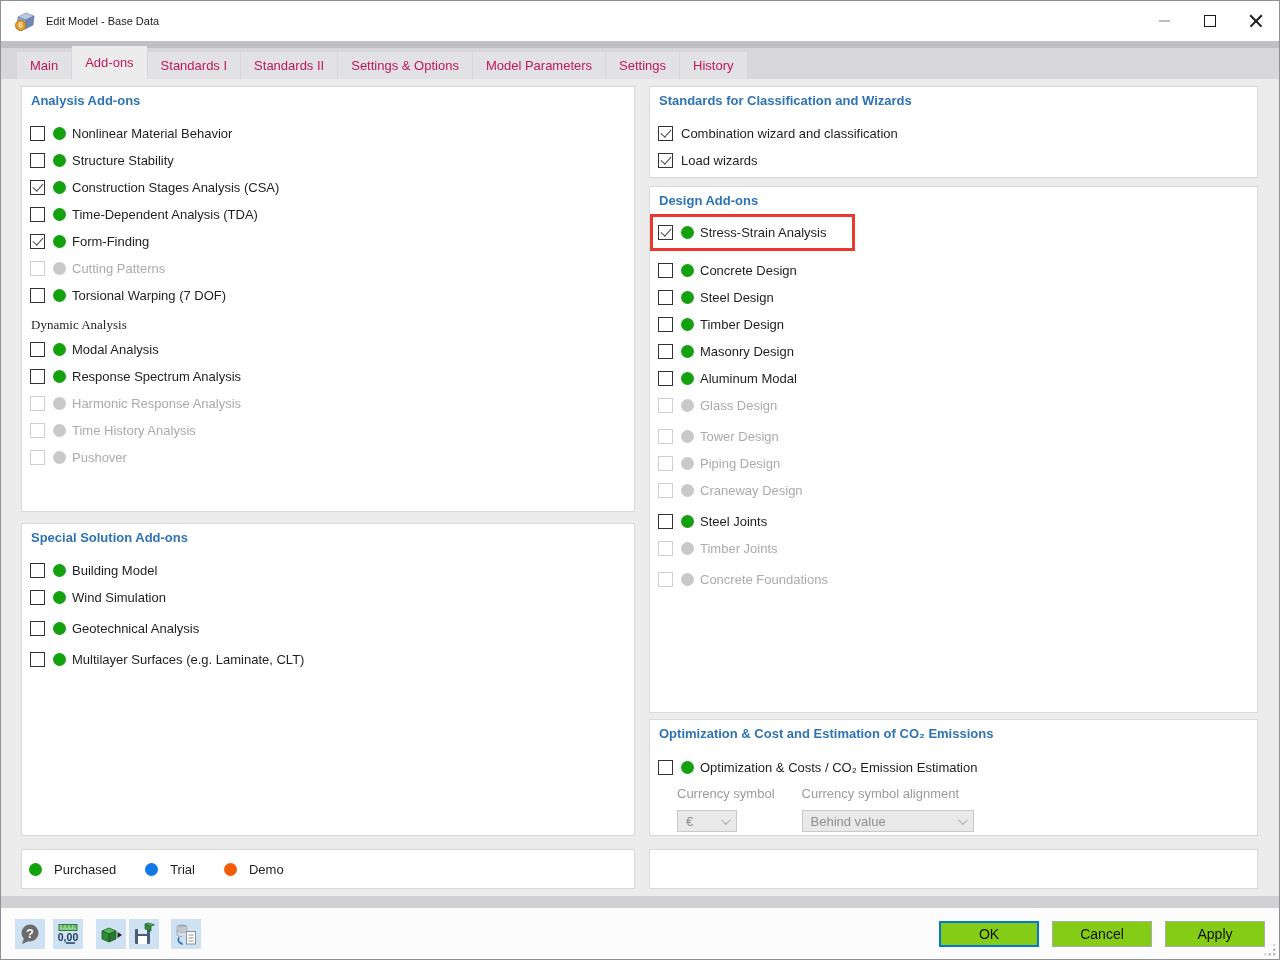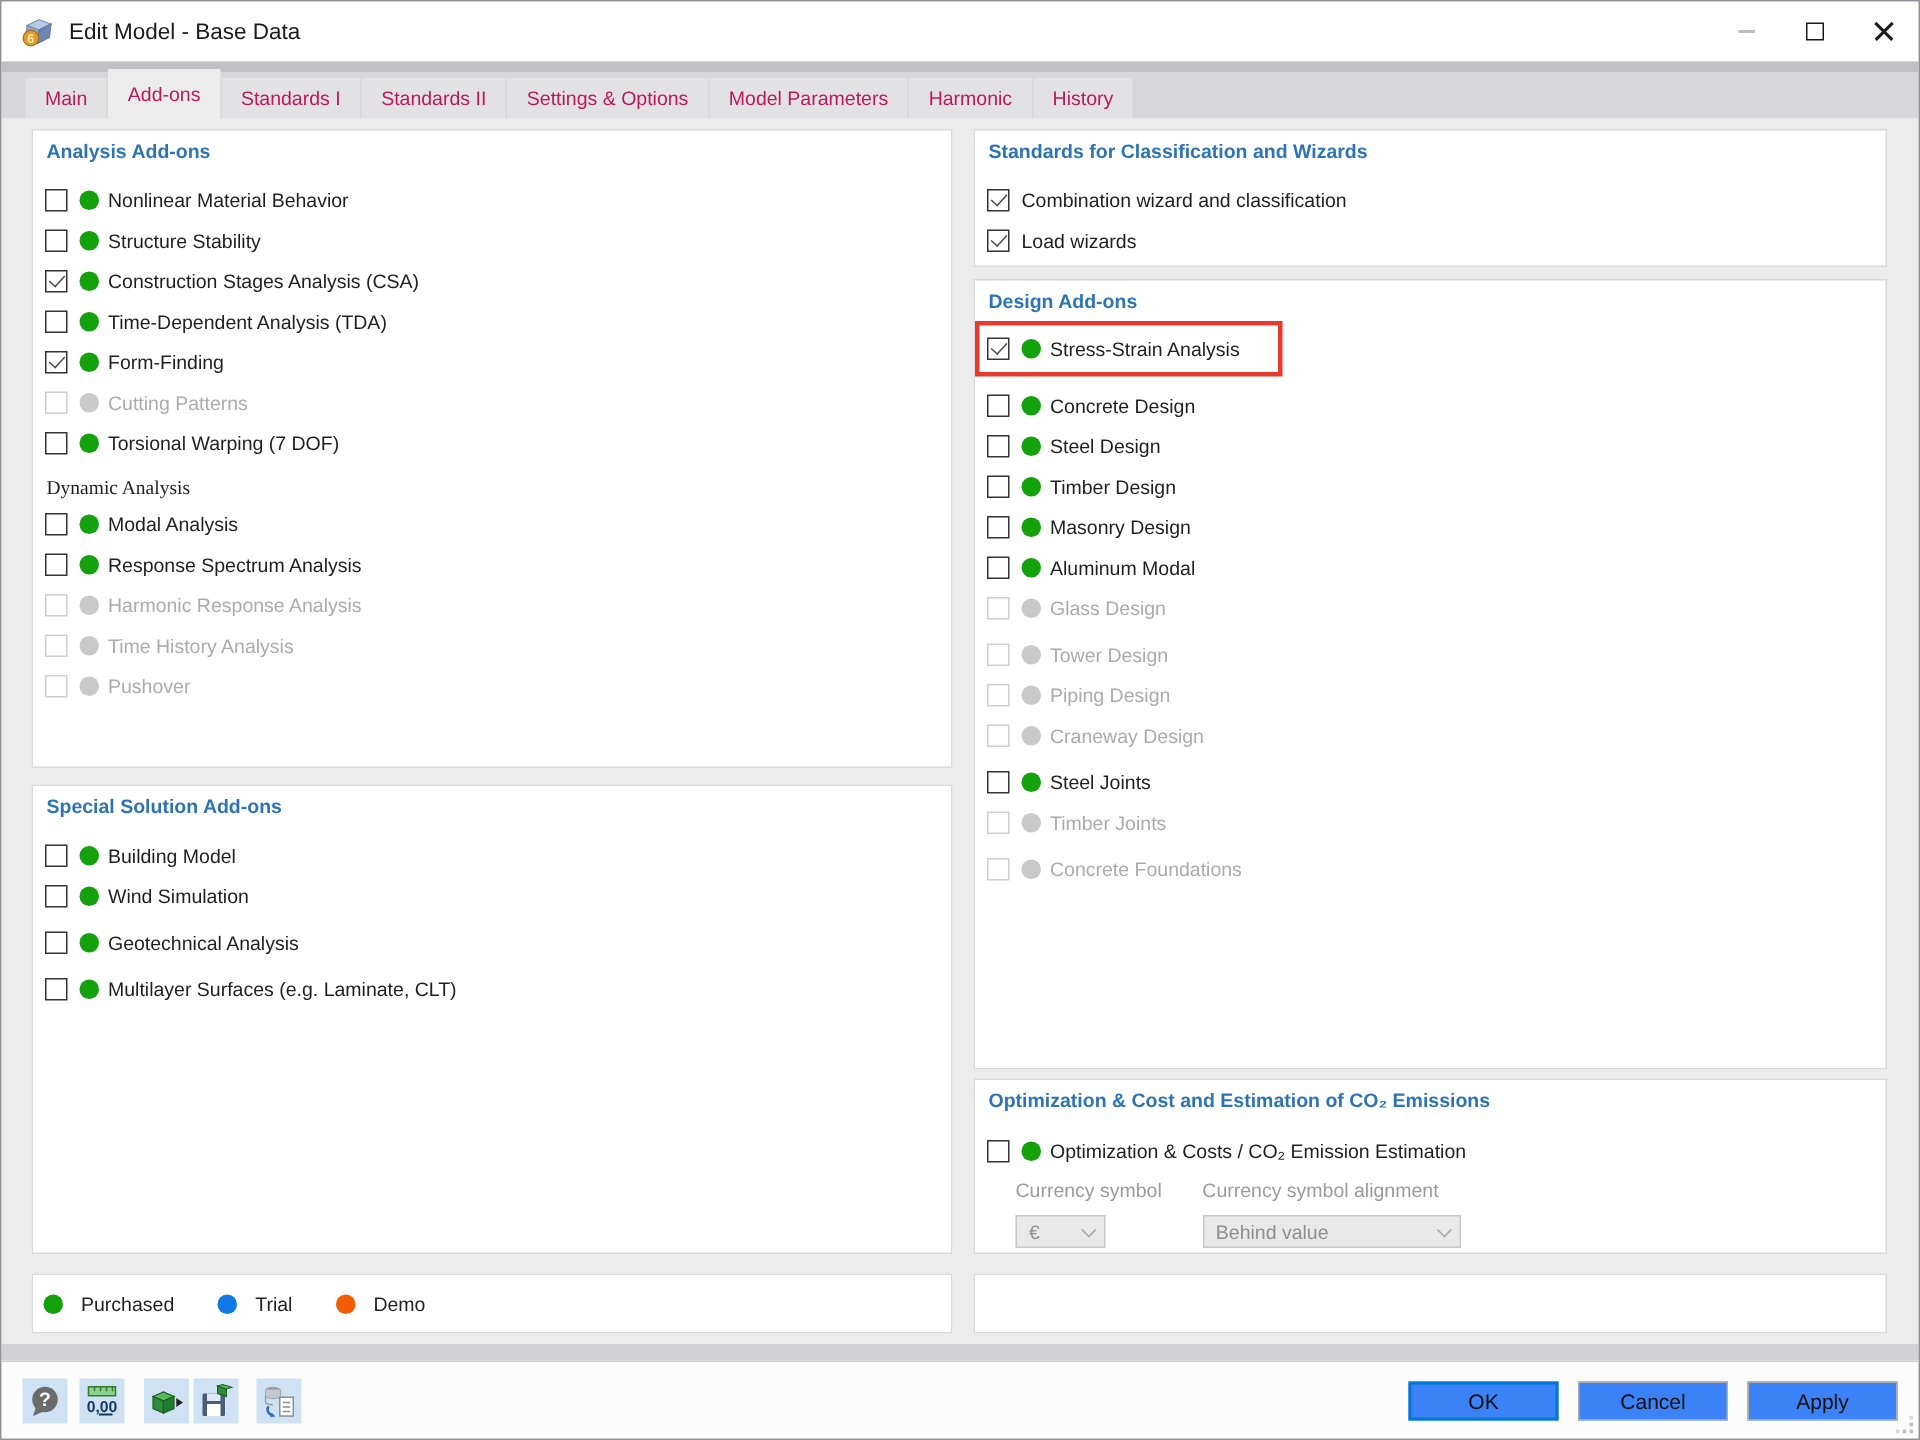--- a/index.html
+++ b/index.html
@@ -2,21 +2,21 @@
 <html style="--header-blue: #2e74b5; --green: #13a10e; --gray-dot: #c9c9c9; --blue: #0f7ae5; --orange: #f25c05; --red: #e8392f; --accent: #0078d4;"><head>
 <meta charset="utf-8">
 <style>
   * { box-sizing: border-box; margin: 0; padding: 0; }
   body { font-family: "Liberation Sans", "DejaVu Sans", sans-serif; background: #9a9aa0; }
   .window { position: relative; width: 1280px; height: 960px; background: #ececec; border: 1px solid #8f8f96; overflow: hidden; }
 
   
   .titlebar { position: absolute; top: 0; left: 0; right: 0; height: 40px; background: #ffffff; display: flex; align-items: center; }
   .app-icon { width: 24px; height: 24px; margin-left: 12px; flex: none; }
-  .window-title { margin-left: 9px; font-size: 15px; color: #1a1a1a; }
+  .window-title { margin-left: 9px; font-size: 11px; color: #1a1a1a; }
   .win-controls { margin-left: auto; display: flex; height: 100%; }
   .win-btn { width: 46px; height: 100%; display: flex; align-items: center; justify-content: center; }
   .min-glyph { width: 11px; height: 2px; background: #bdbdbd; }
   .max-glyph { width: 12px; height: 12px; border: 1.4px solid #1a1a1a; background: transparent; }
   .close-glyph { position: relative; width: 14px; height: 14px; }
   .close-glyph::before, .close-glyph::after { content: ""; position: absolute; left: -1px; top: 6px; width: 16px; height: 1.6px; background: #1a1a1a; }
   .close-glyph::before { transform: rotate(45deg); }
   .close-glyph::after { transform: rotate(-45deg); }
 
   
@@ -55,21 +55,21 @@
   .legend { display: flex; align-items: center; height: 100%; padding-left: 7px; }
   .legend-item { display: flex; align-items: center; margin-right: 29px; font-size: 13px; color: #1f1f1f; }
   .legend-dot { width: 13px; height: 13px; border-radius: 50%; margin-right: 12px; flex: none; }
 
   
   .footer { position: absolute; left: 0; right: 0; bottom: 0; height: 52px; background: #fcfcfc; border-top: 1px solid #cfcfcf; display: flex; align-items: center; }
   .tools { display: flex; align-items: center; margin-left: 14px; }
   .tool { width: 30px; height: 30px; background: #cfe2f4; display: flex; align-items: center; justify-content: center; }
   .tool:nth-child(2) { margin-left: 8px; } .tool:nth-child(3) { margin-left: 13px; } .tool:nth-child(4) { margin-left: 3px; } .tool:nth-child(5) { margin-left: 12px; }
   .buttons { margin-left: auto; margin-right: 14px; display: flex; gap: 13px; }
-  .btn { width: 100px; height: 26px; font-size: 14px; color: #111; background: #3b82f6; border: 1px solid #acacac; display: flex; align-items: center; justify-content: center; }
+  .btn { width: 100px; height: 26px; font-size: 14px; color: #111; background: #84cc16; border: 1px solid #acacac; display: flex; align-items: center; justify-content: center; }
   .btn.primary { border: 2px solid var(--accent); }
   .resize-grip { position: absolute; right: 3px; bottom: 3px; }
 </style>
 </head>
 <body>
 
 <div class="window">
 
   <div class="titlebar">
     <svg class="app-icon" viewBox="0 0 24 24">
@@ -93,21 +93,21 @@
     </div>
   </div>
 
   <div class="tabstrip">
       <div class="tab">Main</div>
       <div class="tab selected">Add-ons</div>
       <div class="tab">Standards I</div>
       <div class="tab">Standards II</div>
       <div class="tab">Settings &amp; Options</div>
       <div class="tab">Model Parameters</div>
-      <div class="tab">Harmonic</div>
+      <div class="tab">Settings</div>
       <div class="tab">History</div>
     </div>
 
   <div class="page"></div>
   <div class="window-bottom-strip"></div>
 
   <div class="panel" style="left:20px; top:85px; width:614px; height:426px;">
     <div class="panel-title">Analysis Add-ons</div>
     <div class="addon-list">
         <div class="addon-row dot-green">

